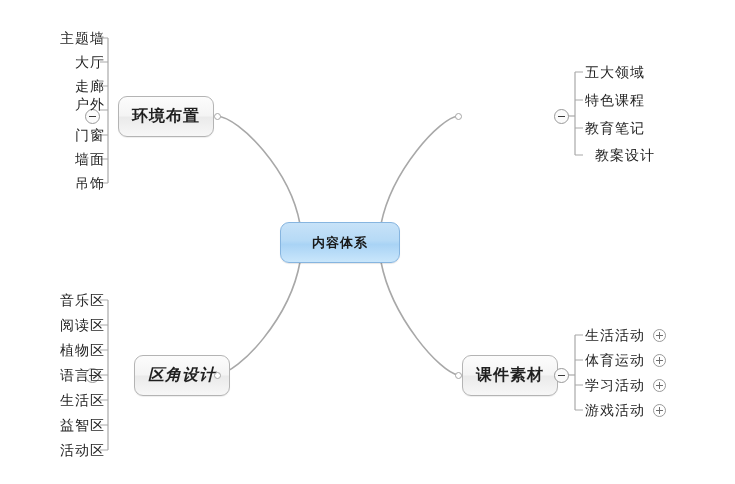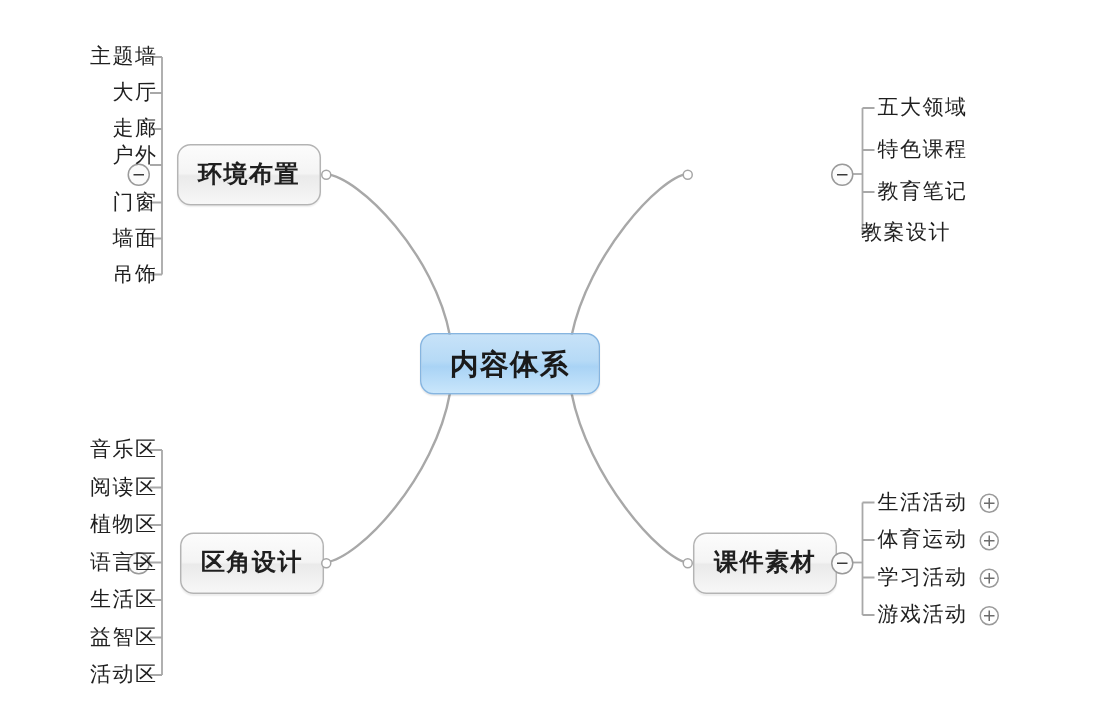--- a/index.html
+++ b/index.html
@@ -36,21 +36,21 @@
     border-radius: 9px;
     border: 1px solid #86b5e0;
     background: linear-gradient(to bottom, #c7e2f8 0%, #b6daf6 45%, #a9d3f5 55%, #c9e6fb 100%);
     box-shadow: 0 1px 1px rgba(0,0,0,0.10);
     display: flex;
     align-items: center;
     justify-content: center;
     box-sizing: border-box;
   }
   .center-label {
-    font-size: 19px;
+    font-size: 13px;
     font-weight: bold;
     color: #1a1a1a;
     font-family: "DejaVu Sans", "Liberation Sans", sans-serif;
     letter-spacing: 1px;
   }
 
   
   .branch-node {
     position: absolute;
     width: 96px;
@@ -65,21 +65,21 @@
     box-sizing: border-box;
   }
   .branch-label {
     font-size: 16px;
     font-weight: bold;
     color: #1f1f1f;
     letter-spacing: 1px;
   }
   #node-env    { left: 118px; top: 96px; }
   #node-teach  { left: 462px; top: 96px; }
-  #node-area   { left: 120px; top: 355px; }
+  #node-area   { left: 134px; top: 355px; font-style: italic; }
   #node-course { left: 462px; top: 355px; }
 
   
   .edge-dot {
     position: absolute;
     width: 7px;
     height: 7px;
     border-radius: 50%;
     background: #ffffff;
     border: 1px solid #a6a6a6;
@@ -196,21 +196,21 @@
   <div class="leaf left" style="left:105px; top:183px;">吊饰</div>
 
   <div class="edge-dot" style="left:455px; top:113px;"></div>
   <div class="toggle" style="left:554px; top:109px;">
     <span class="bar"></span>
   </div>
 
   <div class="leaf right" style="left:585px; top:72px;">五大领域</div>
   <div class="leaf right" style="left:585px; top:100px;">特色课程</div>
   <div class="leaf right" style="left:585px; top:128px;">教育笔记</div>
-  <div class="leaf right" style="left:574px; top:155px;text-align:right;">教案设计</div>
+  <div class="leaf right" style="left:595px; top:155px;text-align:right;">教案设计</div>
 
   <div class="branch-node" id="node-area">
     <span class="branch-label">区角设计</span>
   </div>
   <div class="edge-dot" style="left:214px; top:372px;"></div>
   <div class="toggle" style="left:85px; top:368px;">
     <span class="bar"></span>
   </div>
 
   <div class="leaf left" style="left:105px; top:300px;">音乐区</div>

